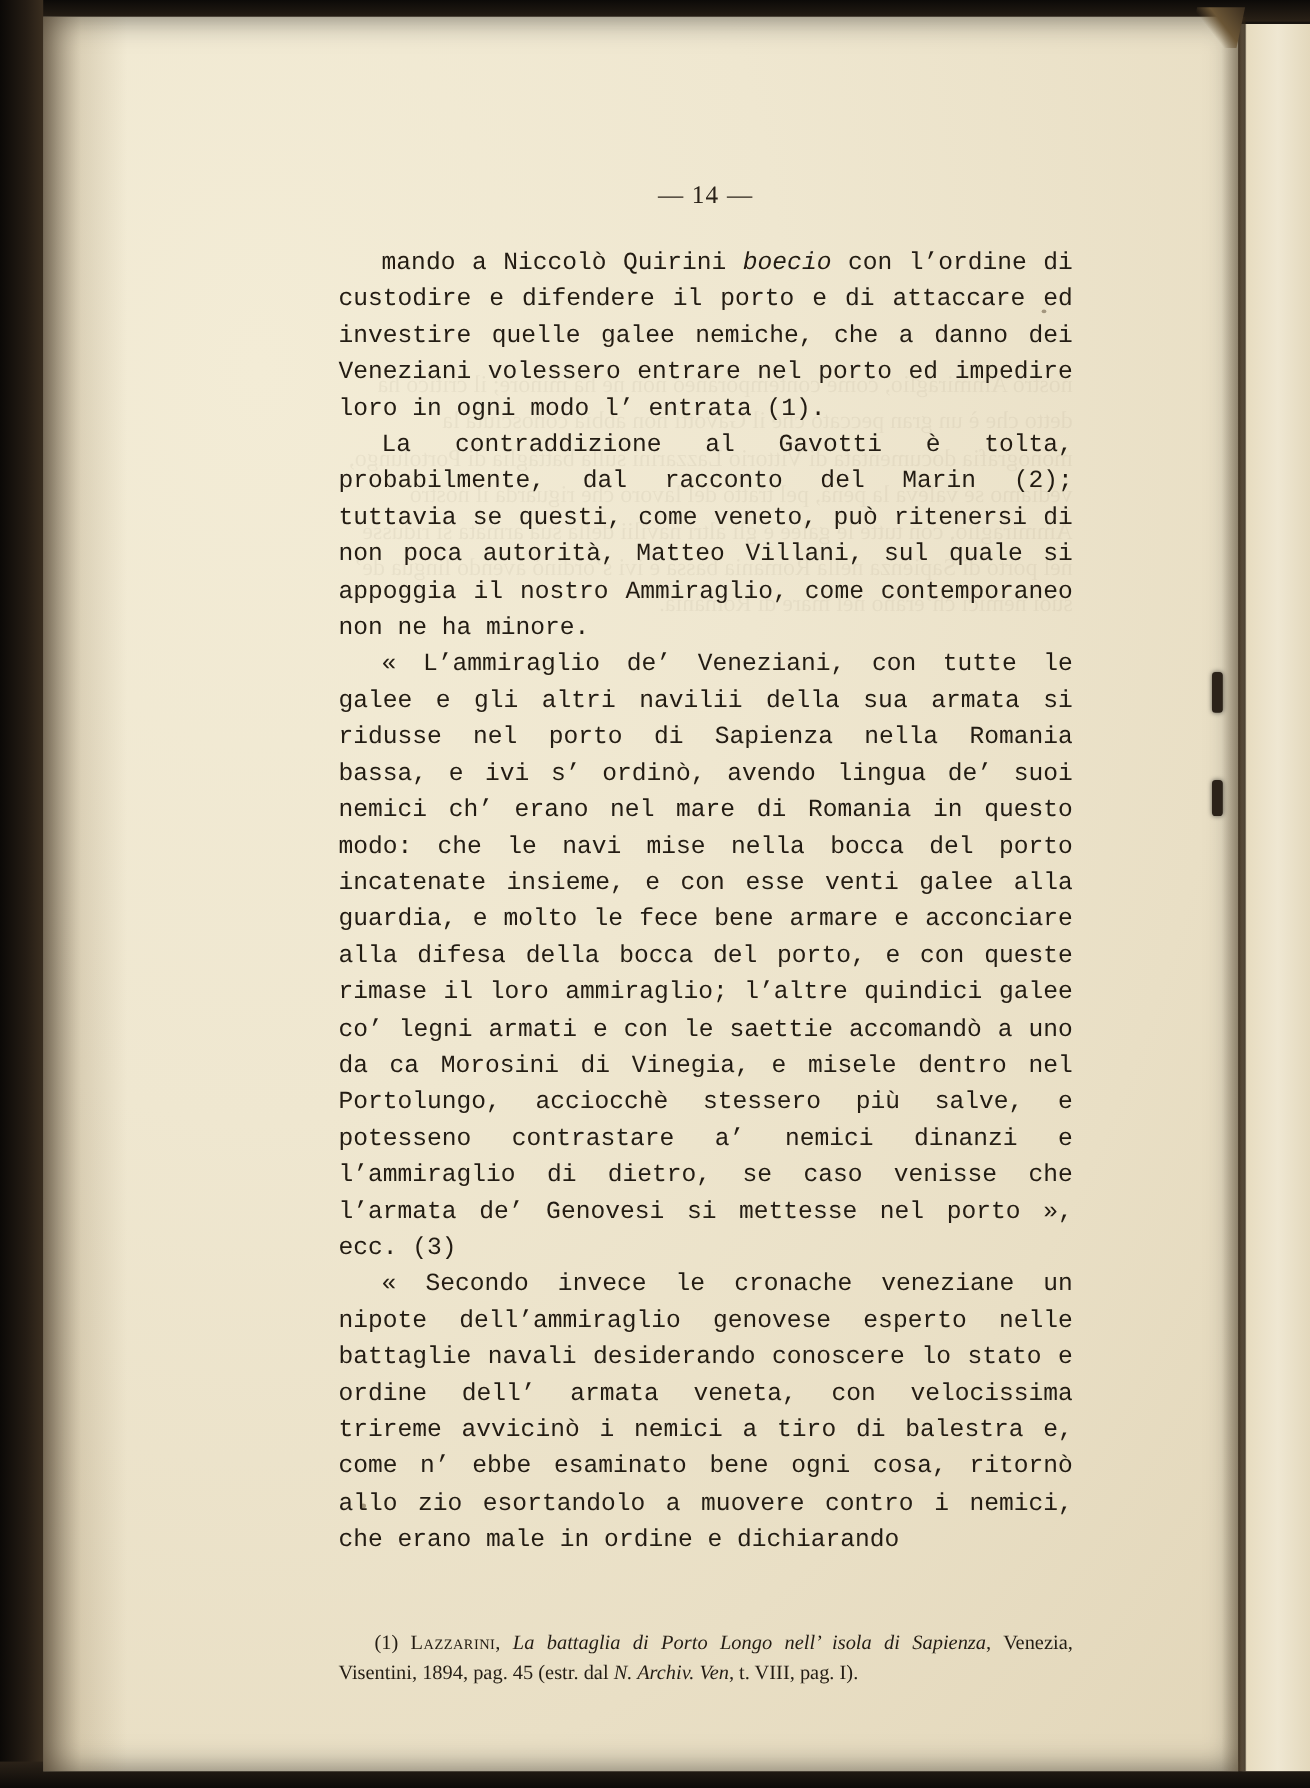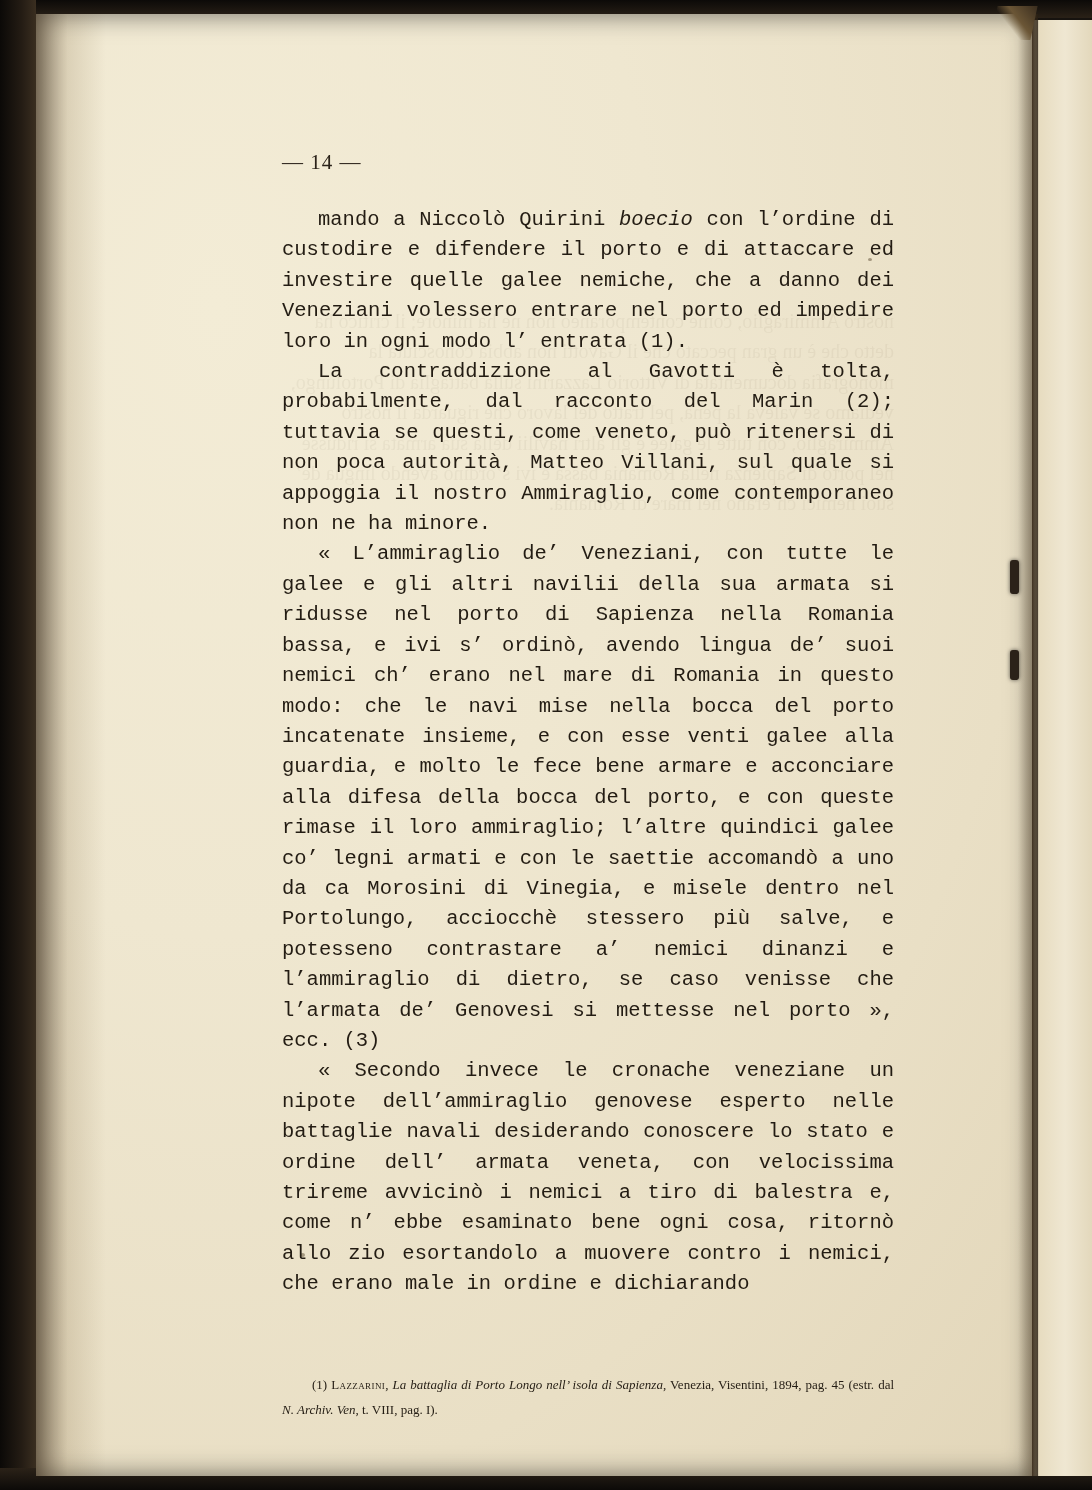--- a/index.html
+++ b/index.html
@@ -95,41 +95,41 @@
 
   
   .content {
     position: absolute;
     left: 282px;
     top: 150px;
     width: 612px;
     color: #241d14;
   }
   .folio {
-    text-align: left;
+    text-align: center;
     font-size: 21px;
     letter-spacing: 1px;
     margin-bottom: 30px;
     color: #2a2219;
   }
   p.body {
     margin: 0;
     font-size: 20.5px;
     line-height: 30.4px;
     text-align: justify;
     text-justify: inter-word;
     color: #231c13;
     text-indent: 36px;
     hyphens: manual;
     font-family: Liberation Mono, monospace;
   }
   .it { font-style: italic; }
   .notes {
-    margin-top: 72px;
-    font-size: 13px;
+    margin-top: 56px;
+    font-size: 17px;
     line-height: 25px;
     text-align: justify;
     color: #241d14;
   }
   .notes p {
     margin: 0;
     text-indent: 30px;
   }
   .sc {
     font-variant: small-caps;

